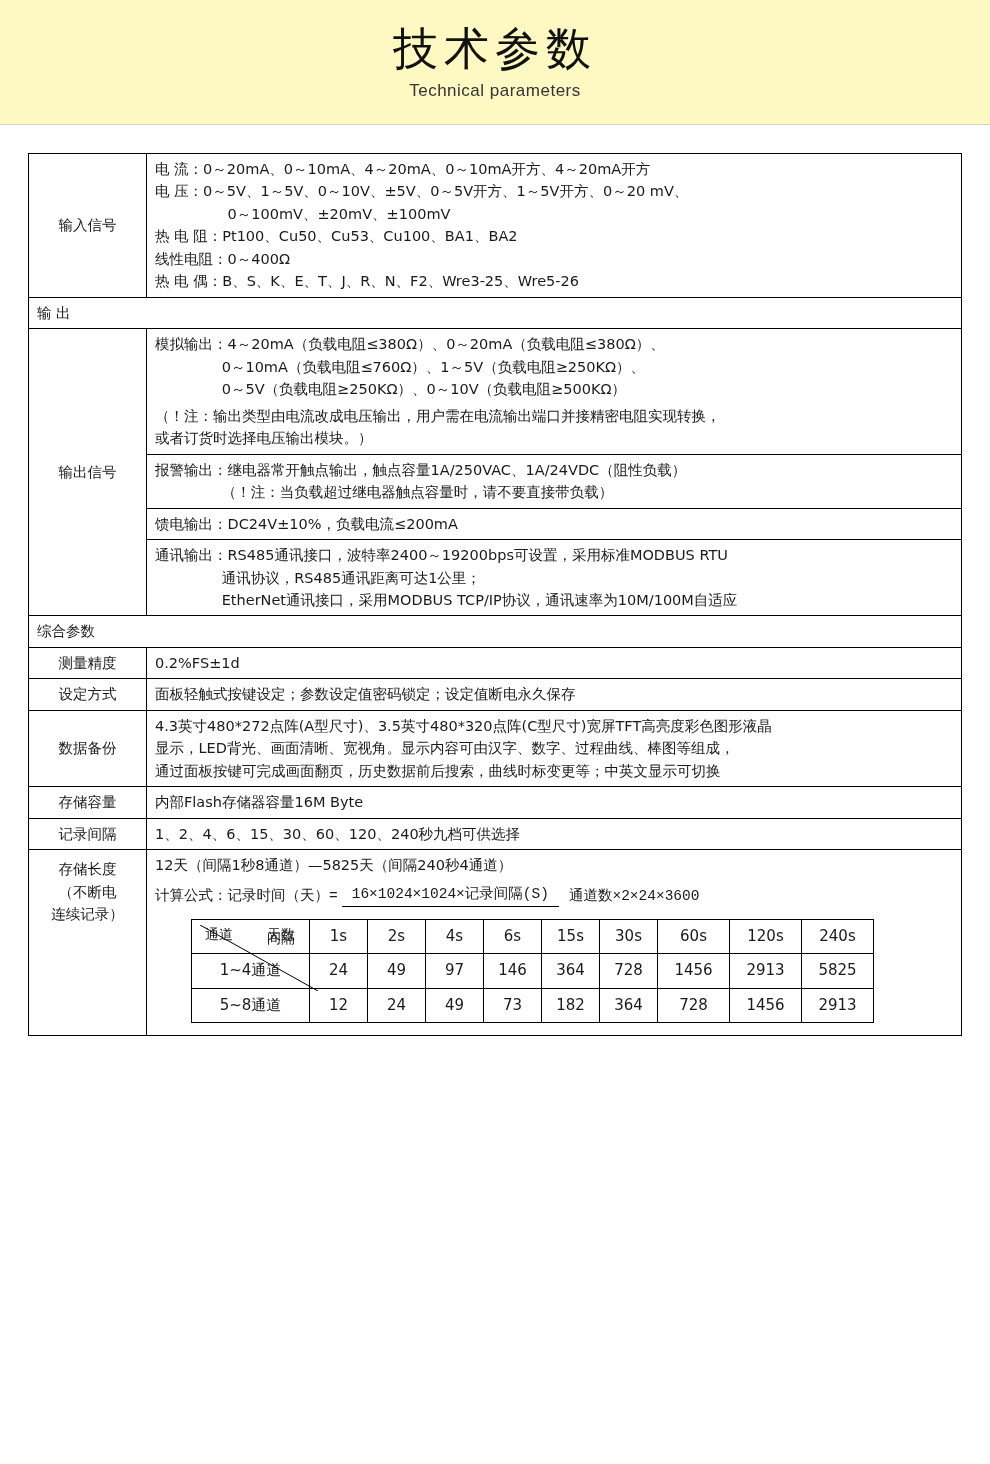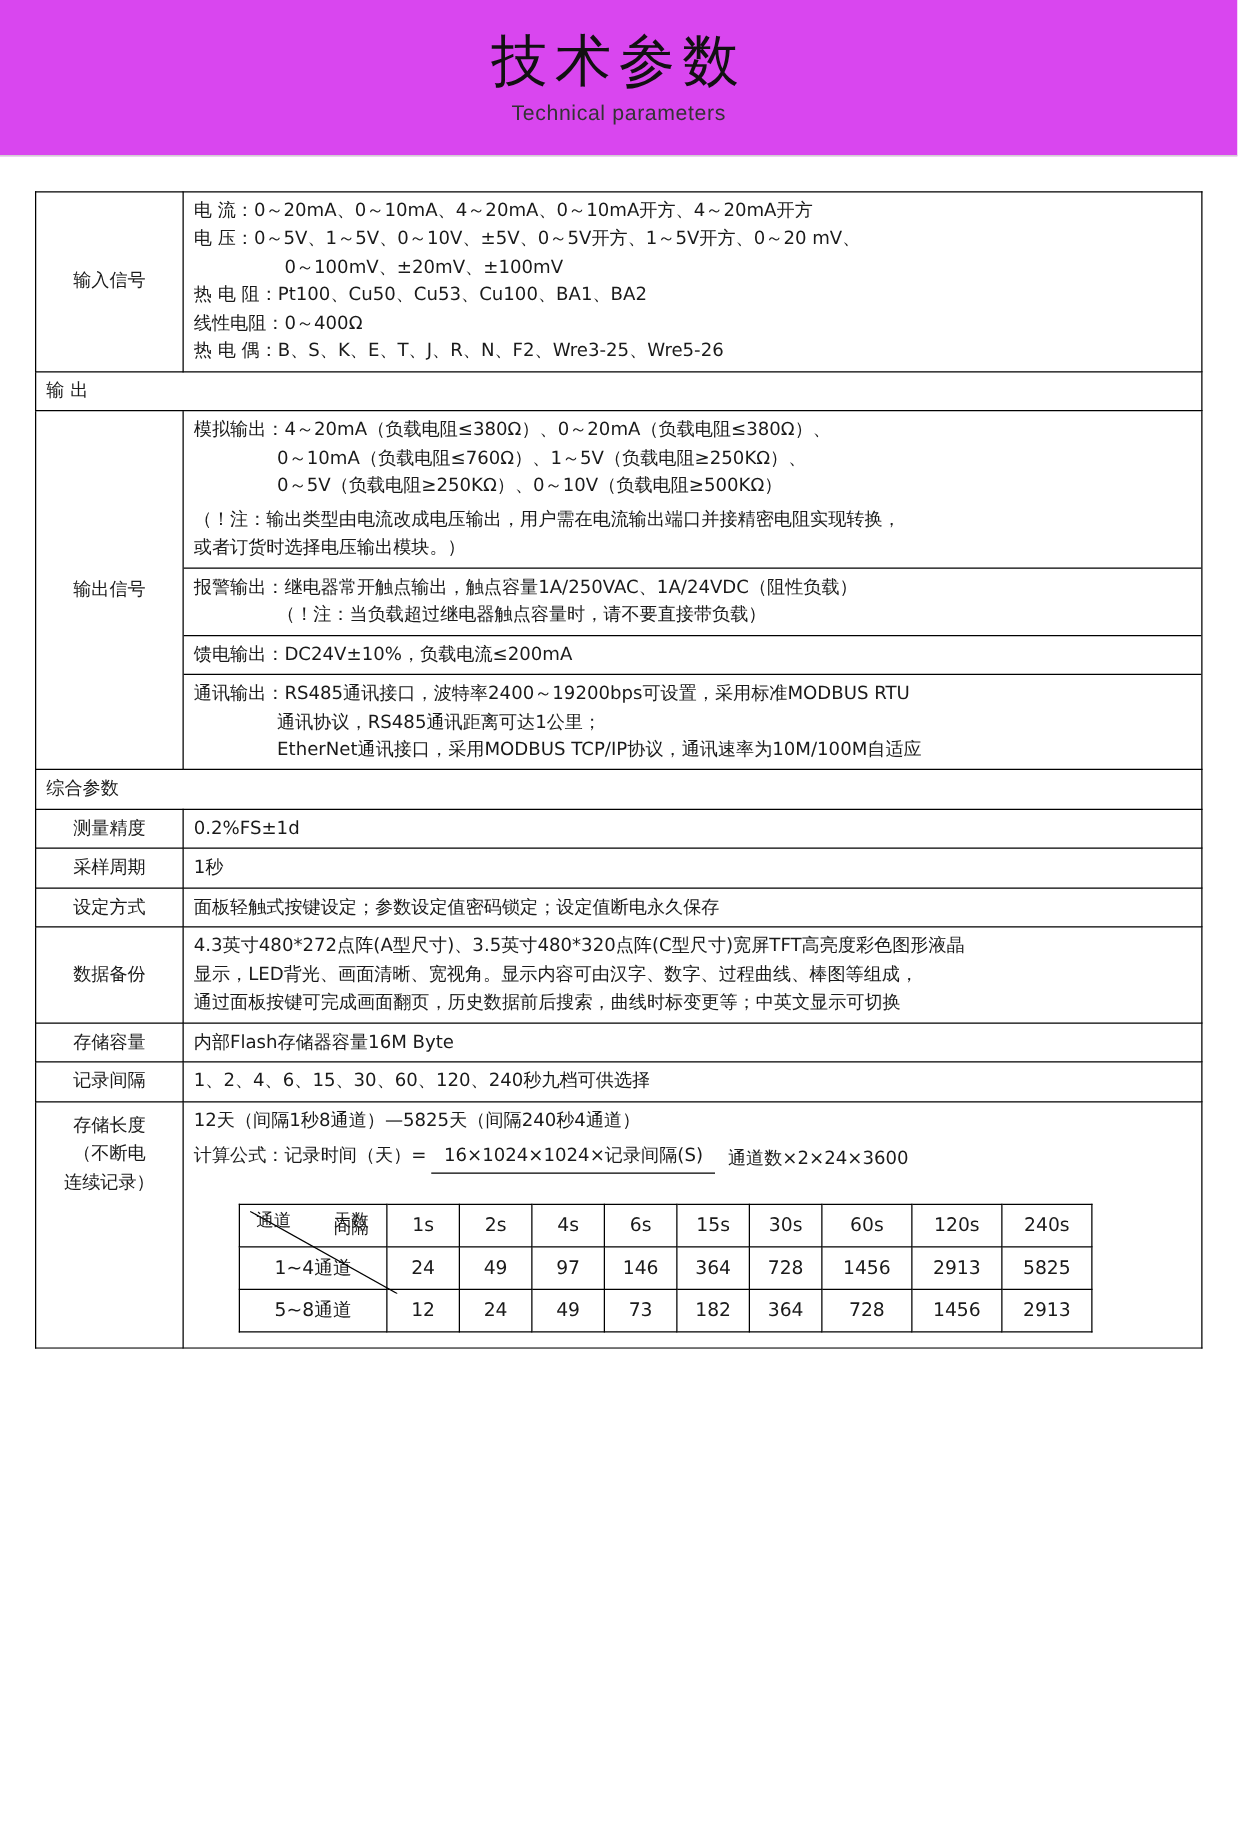--- a/index.html
+++ b/index.html
@@ -7,21 +7,21 @@
   body {
     width: 990px;
     background: #ffffff;
     font-family: "DejaVu Sans", "Liberation Sans", sans-serif;
     color: #1a1a1a;
   }
   .page { width: 990px; position: relative; }
 
   
   .header {
-    background: #d946ef;
+    background: #fef9c3;
     height: 125px;
     display: flex;
     flex-direction: column;
     align-items: center;
     justify-content: center;
     border-bottom: 1px solid #d0d0d0;
   }
   .header-title {
     font-size: 45px;
     letter-spacing: 6px;
@@ -71,23 +71,24 @@
   .kv .v { flex: 1; }
 
   .subcell { padding: 0 !important; }
   table.inner { width: 100%; border-collapse: collapse; table-layout: fixed; }
   table.inner td { border: 0; border-bottom: 1px solid #000; padding: 4px 8px; }
   table.inner tr:last-child td { border-bottom: 0; }
 
   
   .formula-line {
     display: flex;
-    align-items: flex-start;
+    align-items: flex-end;
     margin-top: 6px;
-    margin-bottom: 14px;
+    margin-bottom: 2px;
+    font-family: Liberation Mono, monospace;
   }
   .frac {
     display: inline-flex;
     text-align: center;
     vertical-align: middle;
     margin-left: 4px;
   }
   .frac .num { padding: 0 10px 1px 10px; border-bottom: 1px solid #000; }
   .frac .den { padding: 2px 10px 0 10px; }
 
@@ -209,24 +210,20 @@
       </td>
     </tr>
 
     <tr>
       <td class="section" colspan="2">综合参数</td>
     </tr>
 
     <tr>
       <td class="label">测量精度</td>
       <td>0.2%FS±1d</td>
-    </tr>
-    <tr>
-      <td class="label">采样周期</td>
-      <td>1秒</td>
     </tr>
     <tr>
       <td class="label">设定方式</td>
       <td>面板轻触式按键设定；参数设定值密码锁定；设定值断电永久保存</td>
     </tr>
     <tr>
       <td class="label">数据备份</td>
       <td>
         <div class="row-line">4.3英寸480*272点阵(A型尺寸)、3.5英寸480*320点阵(C型尺寸)宽屏TFT高亮度彩色图形液晶</div>
         <div class="row-line">显示，LED背光、画面清晰、宽视角。显示内容可由汉字、数字、过程曲线、棒图等组成，</div>

